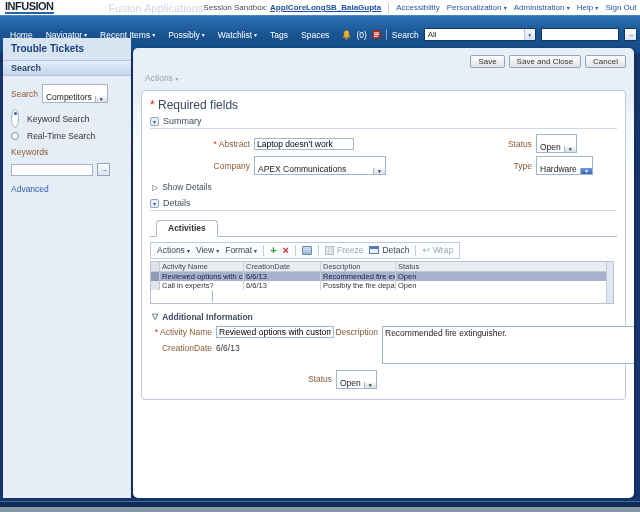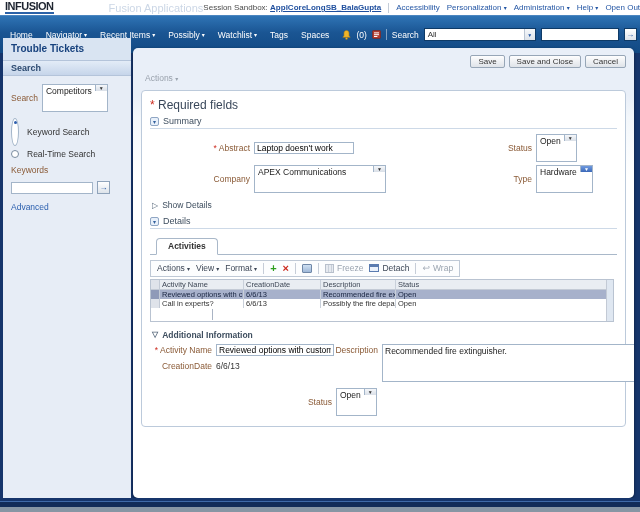--- a/index.html
+++ b/index.html
@@ -58,21 +58,21 @@
 
   .sec { display:flex; align-items:flex-end; gap:4px; border-bottom:1px solid #cdd9e7; padding-bottom:2px; margin-bottom:5px; font-weight:normal; color:#3e4e5f; font-size:9px; cursor:pointer; }
   .disc-box { display:inline-flex; align-items:center; justify-content:center; width:9px; height:9px; border:1px solid #8fa6c4; border-radius:2px; background:#e8f0fa; color:#35629e; font-size:6px; line-height:1; }
   .tri { color:#5a6b7d; font-size:8px; }
 
   .form-row { display:flex; align-items:center; margin-bottom:3px; font-size:8.5px; }
   .fr-left { width:330px; display:flex; align-items:center; }
   .fr-right { display:flex; align-items:center; }
   .lbl-l { width:100px; text-align:right; margin-right:4px; }
   .lbl-r { width:52px; text-align:right; margin-right:4px; }
-  .sel { display:inline-flex; align-items:flex-start; border:1px solid #a3b5c9; background:#fff; height:28px; cursor:pointer; }
+  .sel { display:inline-flex; align-items:flex-end; border:1px solid #a3b5c9; background:#fff; height:19px; cursor:pointer; }
   .sel .val { padding:1px 3px 0; font-size:8.5px; color:#222; white-space:nowrap; overflow:hidden; }
   .sel .arrow { width:12px; display:flex; align-items:center; justify-content:center; border-left:1px solid #a3b5c9; background:linear-gradient(#f5f7fa,#d9dfe7); color:#333; font-size:5px; }
   .sel.blue .arrow { background:linear-gradient(#6f9ae0,#3a68b8); color:#fff; }
 
   .show-details { display:flex; align-items:center; gap:4px; color:#3e4e5f; font-size:8.5px; margin:7px 0 6px 2px; cursor:pointer; }
 
   .tab-strip { border-bottom:1px solid #a9b8c9; padding-left:6px; margin-top:2px; }
   .tab { display:inline-block; padding:2px 11px 3px; background:#fff; border:1px solid #a9b8c9; border-bottom:1px solid #fff; border-radius:4px 4px 0 0; font-weight:bold; font-size:8.5px; color:#333; position:relative; top:1px; cursor:pointer; }
 
   .tbar-row { padding:2px 0 0; }
@@ -133,21 +133,21 @@
     <div class="topbar-right">
       <span>
         <span class="session-label">Session Sandbox:</span>
         <span class="session-link">ApplCoreLongSB_BalaGupta</span>
       </span>
       <span class="tsep"></span>
       <span class="toplink">Accessibility</span>
       <span class="toplink"><span>Personalization</span> <span class="caret">▾</span></span>
       <span class="toplink"><span>Administration</span> <span class="caret">▾</span></span>
       <span class="toplink"><span>Help</span> <span class="caret">▾</span></span>
-      <span class="toplink">Open Out</span>
+      <span class="toplink">Sign Out</span>
 
     </div>
   </div>
 
   <div class="navbar">
     <span class="nav-item">
         <span>Home</span>
       </span>
     <span class="nav-item">
         <span>Navigator</span>

